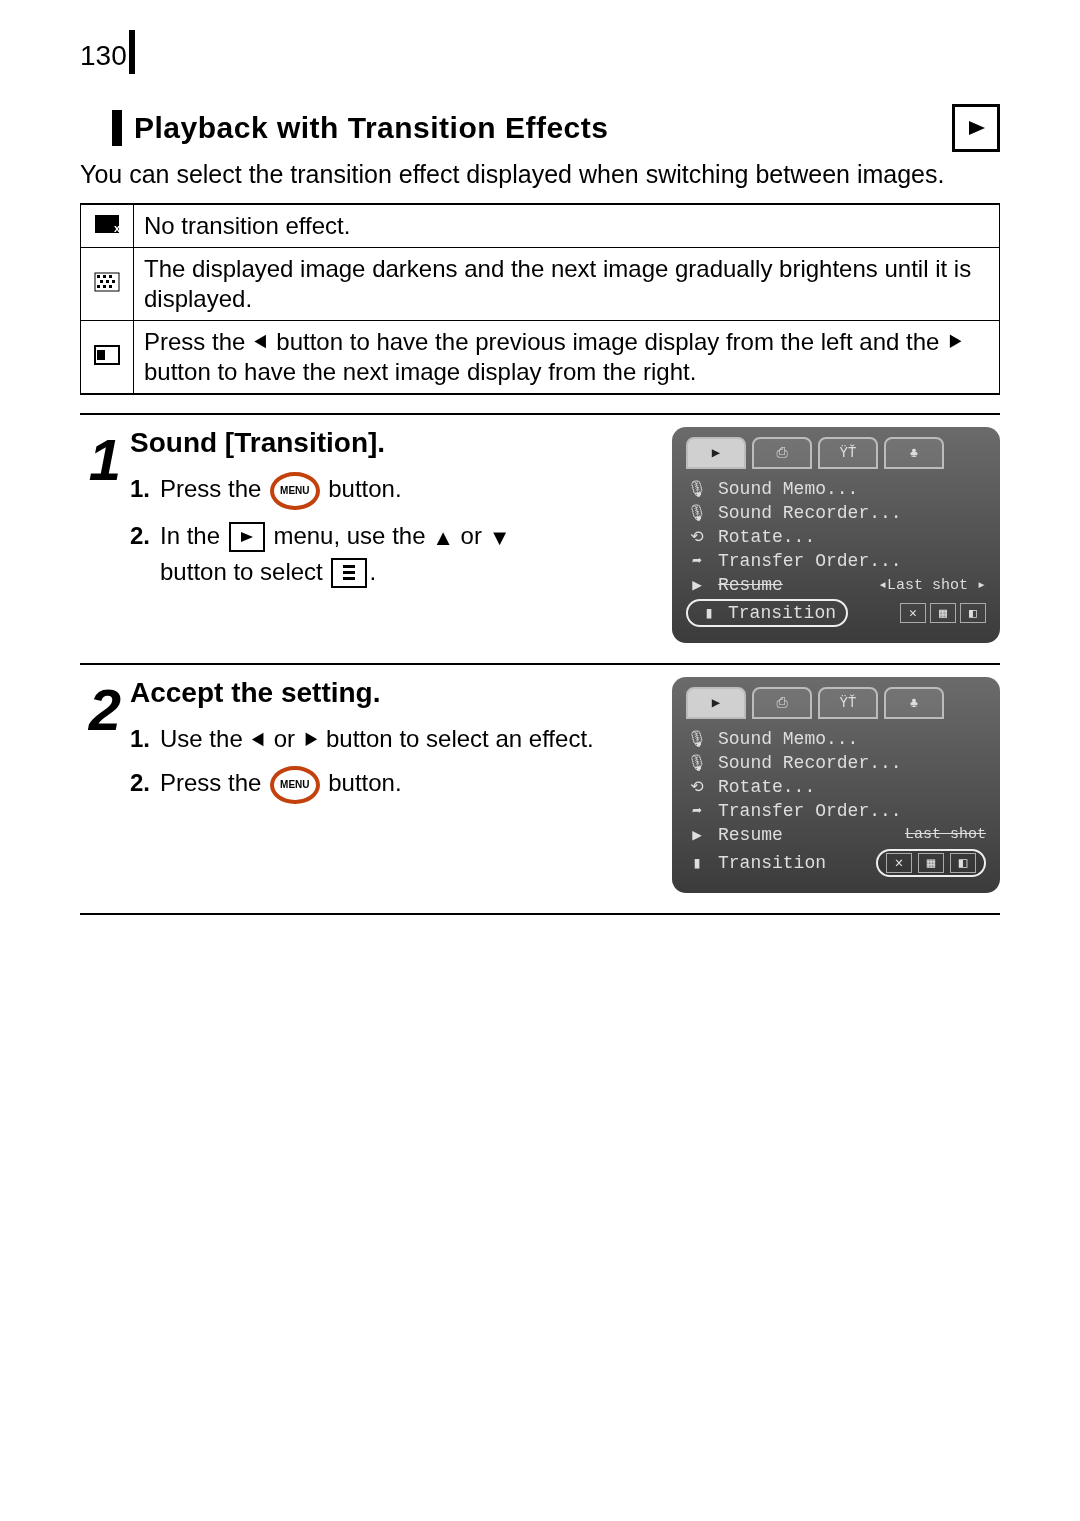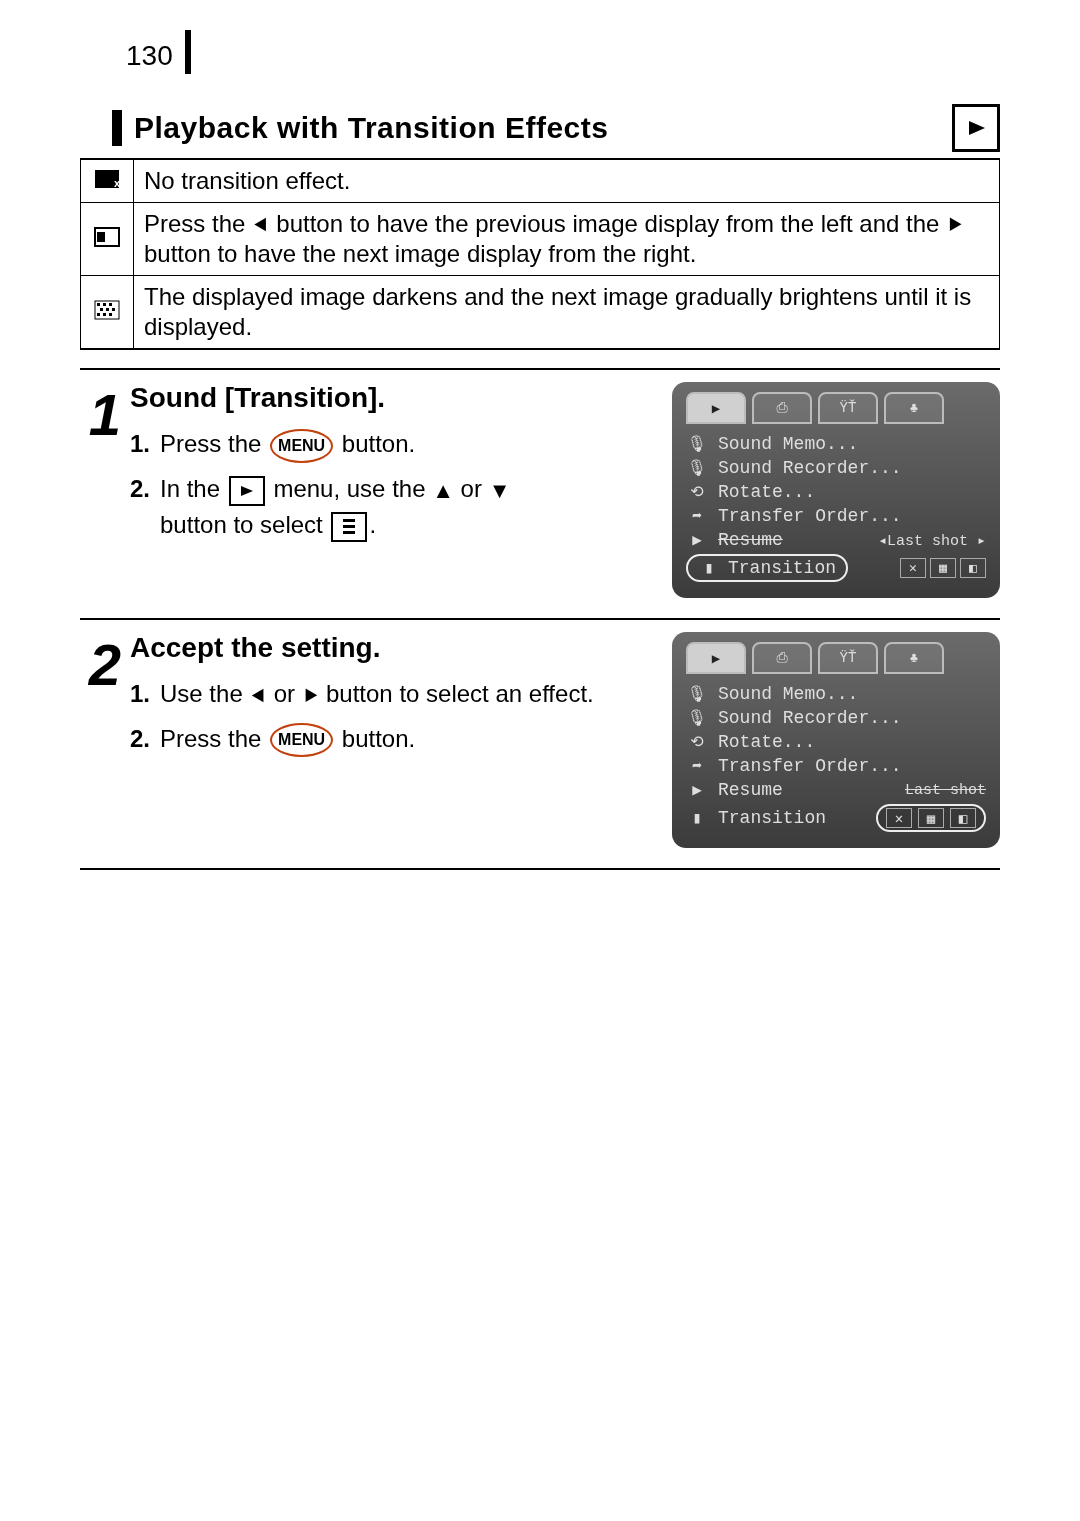--- a/index.html
+++ b/index.html
@@ -12,27 +12,26 @@
     padding: 30px 80px 40px 80px;
   }
   .page-number-bar {
     display: flex;
     align-items: flex-end;
     margin-bottom: 30px;
   }
   .page-number {
     font-size: 28px;
     color: #000;
-    padding-right: 12px;
+    padding-right: 2px;
     border-right: 6px solid #000;
     height: 42px;
     display: flex;
     align-items: flex-end;
     padding-bottom: 2px;
-    margin-left: 46px;
   }
   .section-head {
     display: flex;
     align-items: center;
     justify-content: space-between;
     margin-bottom: 6px;
     padding-left: 32px;
   }
   .section-title-wrap {
     display: flex;
@@ -126,25 +125,25 @@
     display: flex;
     gap: 10px;
     margin-bottom: 8px;
     line-height: 1.5;
   }
   .substep .num { font-weight: bold; }
   .menu-btn {
     display: inline-flex;
     align-items: center;
     justify-content: center;
-    border: 2px solid #c2410c;
+    border: 4px solid #c2410c;
     border-radius: 50%;
     height: 30px;
     padding: 0 6px;
-    font-size: 16px;
+    font-size: 10px;
     font-weight: bold;
     vertical-align: middle;
     margin: 0 2px;
   }
   .inline-icon {
     display: inline-flex;
     align-items: center;
     justify-content: center;
     width: 32px;
     height: 26px;
@@ -239,66 +238,67 @@
       <div class="section-bar"></div>
       <div class="section-title">Playback with Transition Effects</div>
     </div>
     <div class="mode-icon">
       <svg width="26" height="20" viewBox="0 0 26 20">
           <polygon points="6,3 22,10 6,17" fill="#000"></polygon>
         </svg>
     </div>
   </div>
 
+  <div class="intro">You can select the transition effect displayed when switching between images.</div>
 
   <table class="effects">
     <tbody>
         <tr>
       <td class="icon-cell">
         <span class="tbl-icon"><svg width="26" height="20">
                 <rect x="1" y="1" width="24" height="18" fill="#000"></rect>
                 <text x="20" y="18" fill="#fff" font-size="11" font-weight="bold">x</text>
               </svg></span>
       </td>
       <td>No transition effect.</td>
-    </tr>
-    <tr>
-      <td class="icon-cell">
-        <span class="tbl-icon"><svg width="26" height="20">
-                <rect x="1" y="1" width="24" height="18" fill="none" stroke="#000" stroke-width="2"></rect>
-                <rect x="3" y="5" width="8" height="10" fill="#000"></rect>
-              </svg></span>
-      </td>
-      <td>
-        <span>Press the </span>
-        <span class="arrow">⯇</span>
-        <span> button to have the previous image display from the left and the </span>
-        <span class="arrow">⯈</span>
-        <span> button to have the next image display from the right.</span>
-      </td>
     </tr>
     <tr>
       <td class="icon-cell">
         <span class="tbl-icon"><svg width="26" height="20">
                 <rect x="1" y="1" width="24" height="18" fill="none" stroke="#000"></rect>
                 <g fill="#000">
                   <rect x="3" y="3" width="3" height="3"></rect>
                   <rect x="9" y="3" width="3" height="3"></rect>
                   <rect x="15" y="3" width="3" height="3"></rect>
                   <rect x="6" y="8" width="3" height="3"></rect>
                   <rect x="12" y="8" width="3" height="3"></rect>
                   <rect x="18" y="8" width="3" height="3"></rect>
                   <rect x="3" y="13" width="3" height="3"></rect>
                   <rect x="9" y="13" width="3" height="3"></rect>
                   <rect x="15" y="13" width="3" height="3"></rect>
                 </g>
               </svg></span>
       </td>
       <td>The displayed image darkens and the next image gradually brightens until it is displayed.</td>
     </tr>
+    <tr>
+      <td class="icon-cell">
+        <span class="tbl-icon"><svg width="26" height="20">
+                <rect x="1" y="1" width="24" height="18" fill="none" stroke="#000" stroke-width="2"></rect>
+                <rect x="3" y="5" width="8" height="10" fill="#000"></rect>
+              </svg></span>
+      </td>
+      <td>
+        <span>Press the </span>
+        <span class="arrow">⯇</span>
+        <span> button to have the previous image display from the left and the </span>
+        <span class="arrow">⯈</span>
+        <span> button to have the next image display from the right.</span>
+      </td>
+    </tr>
   </tbody>
     </table>
 
   <div id="steps">
       <div class="step">
         <div class="step-num">1</div>
         <div class="step-body">
           <div class="step-text">
             <div class="step-title">Sound [Transition].</div>
             <div class="substep">

